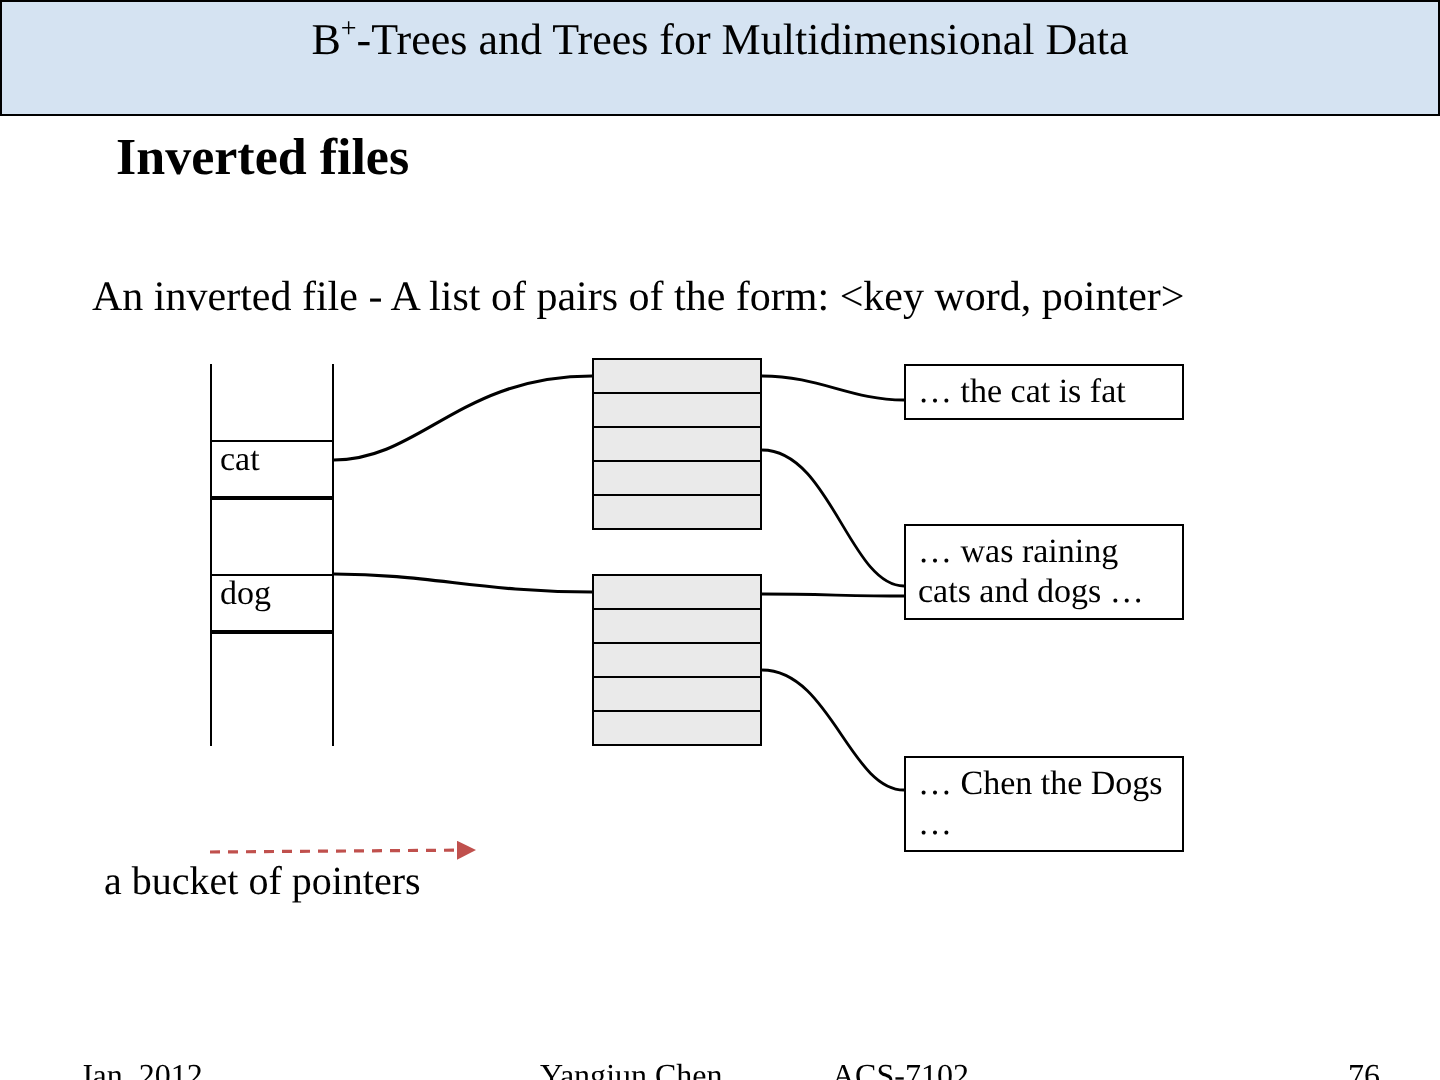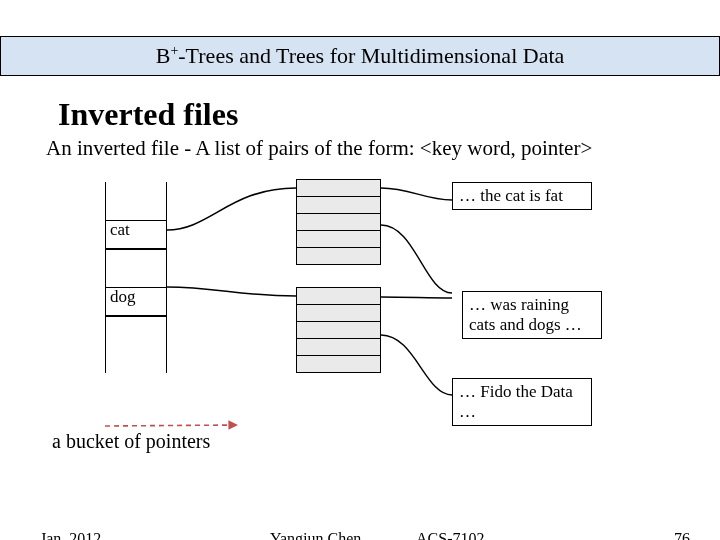--- a/index.html
+++ b/index.html
@@ -10,30 +10,29 @@
     font-family: "Times New Roman", Times, serif;
     color: #000;
     position: relative;
     background: #fff;
   }
   .titlebar {
     width: 100%;
     background: #d5e3f2;
     border: 1px solid #000;
     text-align: center;
-    padding: 6px 0 6px 0;
+    padding: 6px 0 24px 0;
     font-size: 22px;
-    margin-top: 36px;
   }
   .titlebar sup { font-size: 14px; }
   .heading {
     position: absolute;
     left: 58px;
-    top: 96px;
-    font-size: 32px;
+    top: 64px;
+    font-size: 26px;
     font-weight: bold;
   }
   .definition {
     position: absolute;
     left: 46px;
     top: 136px;
     font-size: 21px;
   }
   .stage {
     position: absolute;
@@ -142,22 +141,22 @@
   </div>
   <div class="bucket" style="top:118px;">
     <div class="brow"></div>
       <div class="brow"></div>
       <div class="brow"></div>
       <div class="brow"></div>
       <div class="brow"></div>
   </div>
 
   <div class="doc" style="top:12px;">… the cat is fat</div>
-  <div class="doc" style="top:121px;margin-left:10px;">… was raining cats and dogs …</div>
-  <div class="doc" style="top:208px;">… Fido the Data …</div>
+  <div class="doc" style="top:92px;">… was raining cats and dogs …</div>
+  <div class="doc" style="top:208px;">… Chen the Dogs …</div>
 
   <div class="caption">a bucket of pointers</div>
 
   <svg class="overlay">
     <defs>
       <marker id="arrR" markerWidth="8" markerHeight="8" refX="6" refY="3" orient="auto">
         <path d="M0,0 L6,3 L0,6 Z" fill="#c0504d"></path>
       </marker>
     </defs>
 

